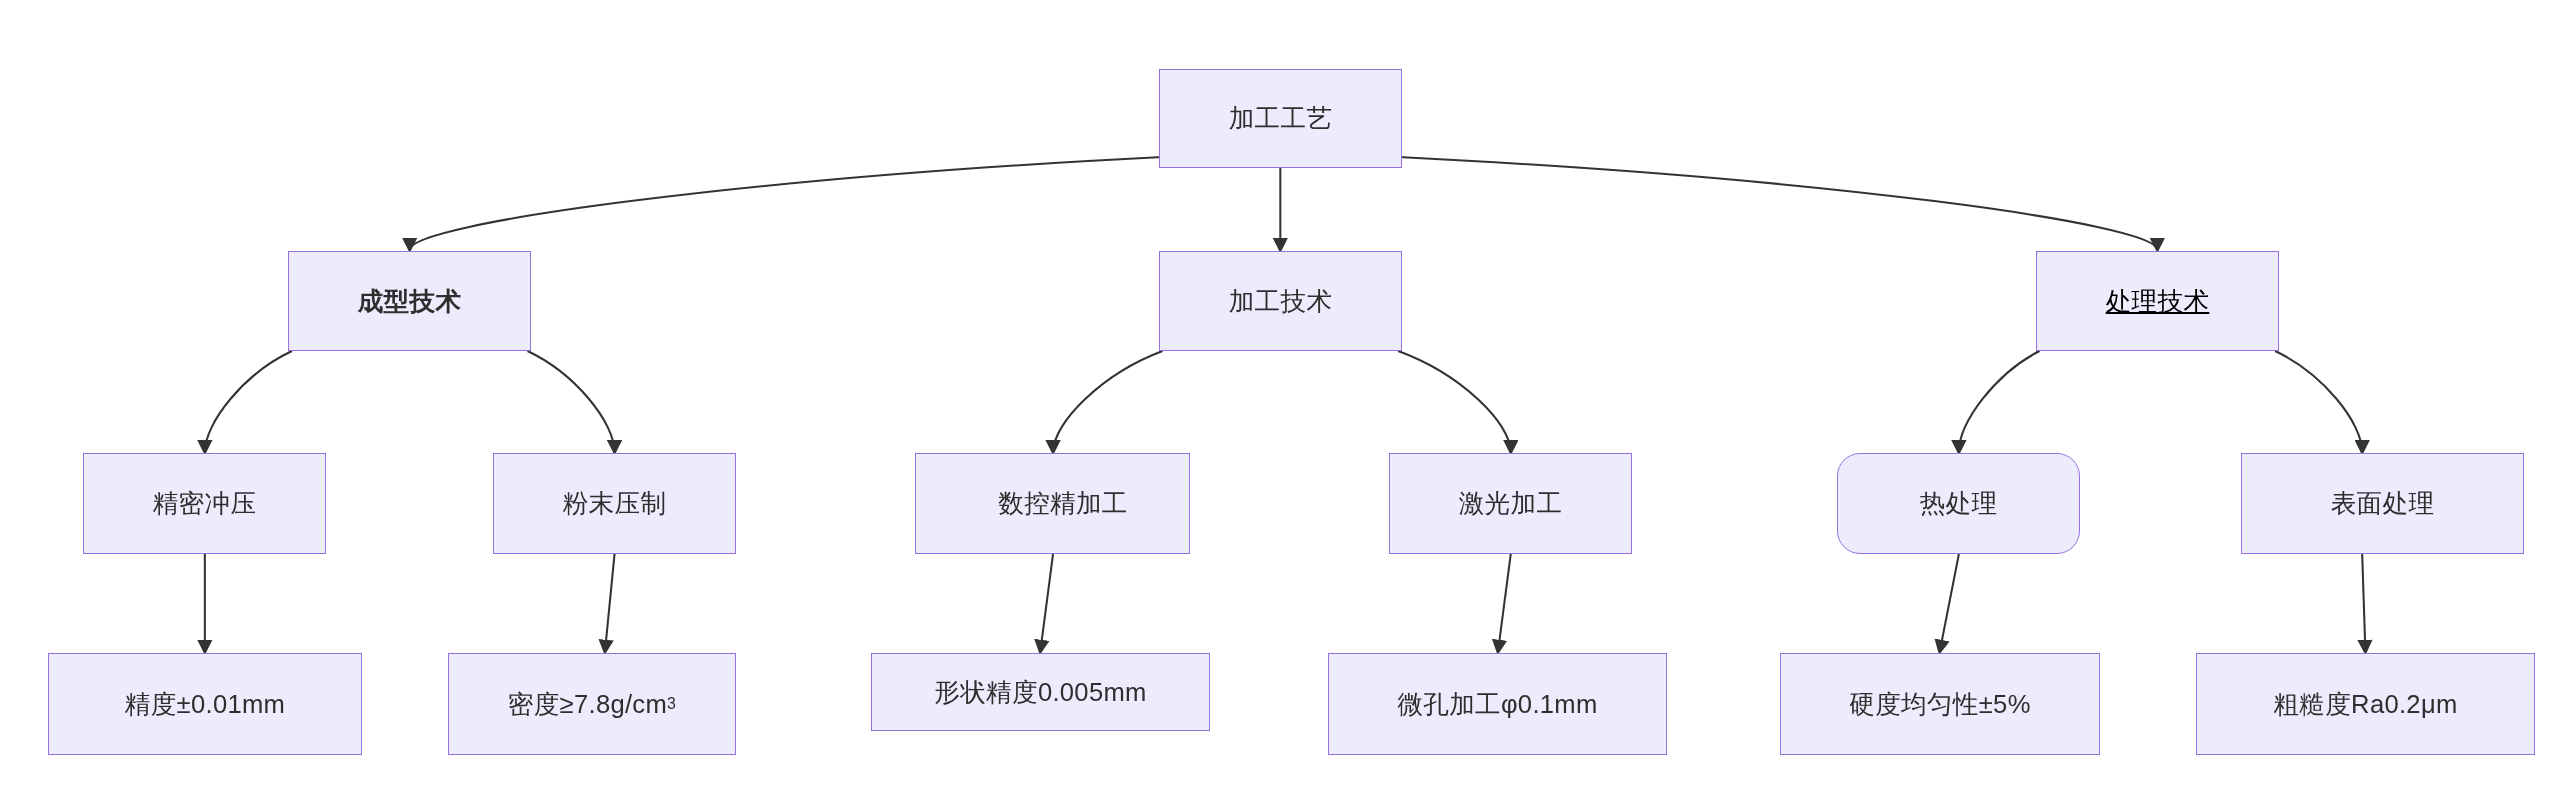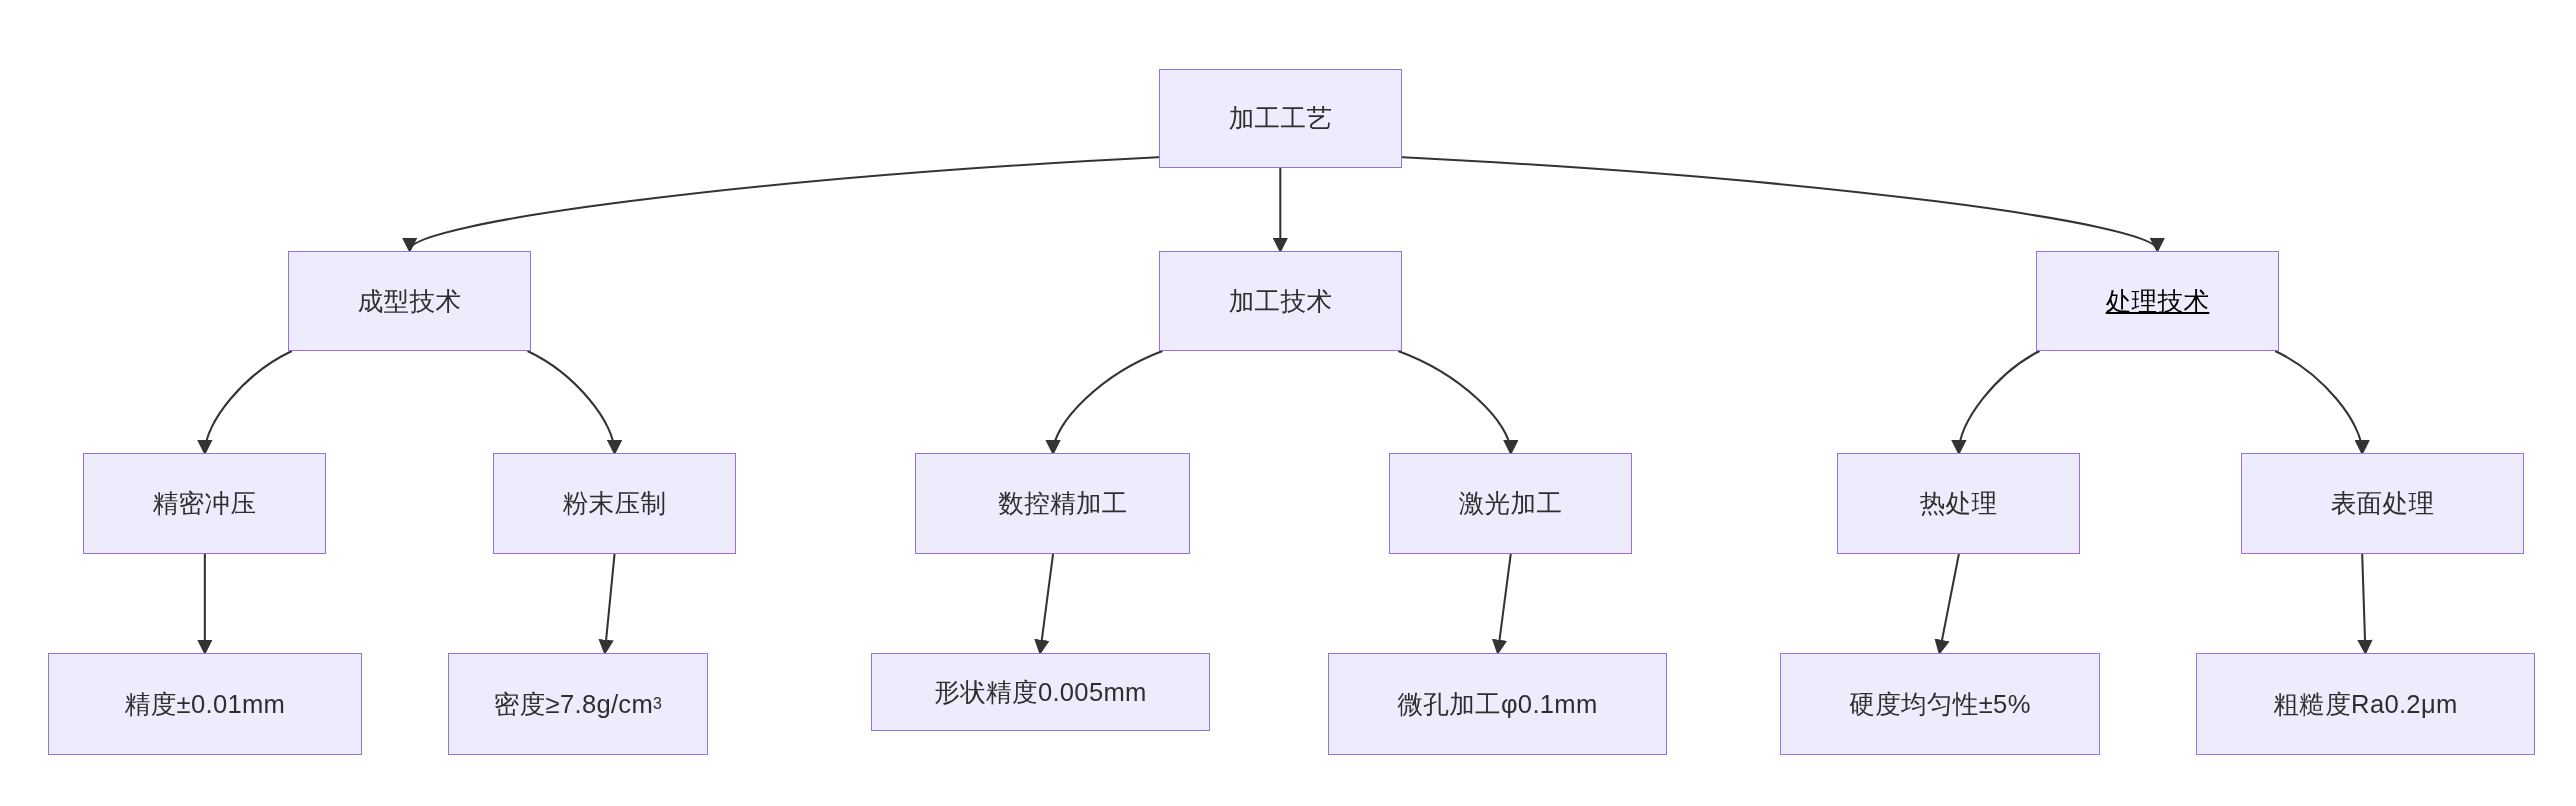--- a/index.html
+++ b/index.html
@@ -46,51 +46,51 @@
         <path d="M 1645 865 L 1625 1018" fill="none" stroke="#333333" stroke-width="3.2" marker-end="url(#arrow)"></path>
         <path d="M 2360 865 L 2340 1018" fill="none" stroke="#333333" stroke-width="3.2" marker-end="url(#arrow)"></path>
         <path d="M 3060 865 L 3030 1018" fill="none" stroke="#333333" stroke-width="3.2" marker-end="url(#arrow)"></path>
         <path d="M 3690 865 L 3695 1018" fill="none" stroke="#333333" stroke-width="3.2" marker-end="url(#arrow)"></path>
       </g>
   </svg>
   <div id="nodes">
       <div class="node" style="left: 1159px; top: 58px; width: 243px; height: 99px; background: rgb(236, 236, 253); border-color: rgb(151, 113, 224); color: rgb(46, 46, 46); margin-top: 11px;">
         <span class="lbl">加工工艺</span>
       </div>
-      <div class="node" style="left: 288px; top: 251px; width: 243px; height: 100px; background: rgb(236, 236, 253); border-color: rgb(151, 113, 224); color: rgb(46, 46, 46);">
+      <div class="node" style="left: 288px; top: 251px; width: 243px; height: 100px; background: rgb(236, 236, 253); border-color: rgb(151, 113, 224); color: rgb(46, 46, 46); font-weight: bold;">
         <span class="lbl">成型技术</span>
       </div>
       <div class="node" style="left: 1159px; top: 251px; width: 243px; height: 100px; background: rgb(236, 236, 253); border-color: rgb(151, 113, 224); color: rgb(46, 46, 46);">
         <span class="lbl">加工技术</span>
       </div>
       <div class="node" style="left: 2036px; top: 251px; width: 243px; height: 100px; background: rgb(236, 236, 253); border-color: rgb(151, 113, 224); color: #000000; text-decoration: underline;">
         <span class="lbl">处理技术</span>
       </div>
       <div class="node" style="left: 83px; top: 453px; width: 243px; height: 101px; background: rgb(236, 236, 253); border-color: rgb(151, 113, 224); color: rgb(46, 46, 46);">
         <span class="lbl">精密冲压</span>
       </div>
       <div class="node" style="left: 493px; top: 453px; width: 243px; height: 101px; background: rgb(236, 236, 253); border-color: rgb(151, 113, 224); color: rgb(46, 46, 46);">
         <span class="lbl">粉末压制</span>
       </div>
       <div class="node" style="left: 915px; top: 453px; width: 275px; height: 101px; background: rgb(236, 236, 253); border-color: rgb(151, 113, 224); color: rgb(46, 46, 46); padding-left: 21px;">
         <span class="lbl">数控精加工</span>
       </div>
       <div class="node" style="left: 1389px; top: 453px; width: 243px; height: 101px; background: rgb(236, 236, 253); border-color: rgb(151, 113, 224); color: rgb(46, 46, 46);">
         <span class="lbl">激光加工</span>
       </div>
-      <div class="node" style="left: 1837px; top: 453px; width: 243px; height: 101px; background: rgb(236, 236, 253); border-color: rgb(151, 113, 224); color: rgb(46, 46, 46);">
+      <div class="node" style="left: 1837px; top: 453px; width: 243px; height: 101px; background: rgb(236, 236, 253); border-color: rgb(151, 113, 224); color: rgb(46, 46, 46); border-radius: 23px;">
         <span class="lbl">热处理</span>
       </div>
       <div class="node" style="left: 2241px; top: 453px; width: 283px; height: 101px; background: rgb(236, 236, 253); border-color: rgb(151, 113, 224); color: rgb(46, 46, 46);">
         <span class="lbl">表面处理</span>
       </div>
       <div class="node" style="left: 48px; top: 653px; width: 314px; height: 102px; background: rgb(236, 236, 253); border-color: rgb(151, 113, 224); color: rgb(46, 46, 46);">
         <span class="lbl">精度±0.01mm</span>
       </div>
-      <div class="node" style="left: 448px; top: 653px; width: 260px; height: 102px; background: rgb(236, 236, 253); border-color: rgb(151, 113, 224); color: rgb(46, 46, 46);">
+      <div class="node" style="left: 448px; top: 653px; width: 288px; height: 102px; background: rgb(236, 236, 253); border-color: rgb(151, 113, 224); color: rgb(46, 46, 46);">
         <span class="lbl">密度≥7.8g/cm</span>
         <sup>3</sup>
       </div>
       <div class="node" style="left: 871px; top: 653px; width: 339px; height: 78px; background: rgb(236, 236, 253); border-color: rgb(151, 113, 224); color: rgb(46, 46, 46);">
         <span class="lbl">形状精度0.005mm</span>
       </div>
       <div class="node" style="left: 1328px; top: 653px; width: 339px; height: 102px; background: rgb(236, 236, 253); border-color: rgb(151, 113, 224); color: rgb(46, 46, 46);">
         <span class="lbl">微孔加工φ0.1mm</span>
       </div>
       <div class="node" style="left: 1780px; top: 653px; width: 320px; height: 102px; background: rgb(236, 236, 253); border-color: rgb(151, 113, 224); color: rgb(46, 46, 46);">

